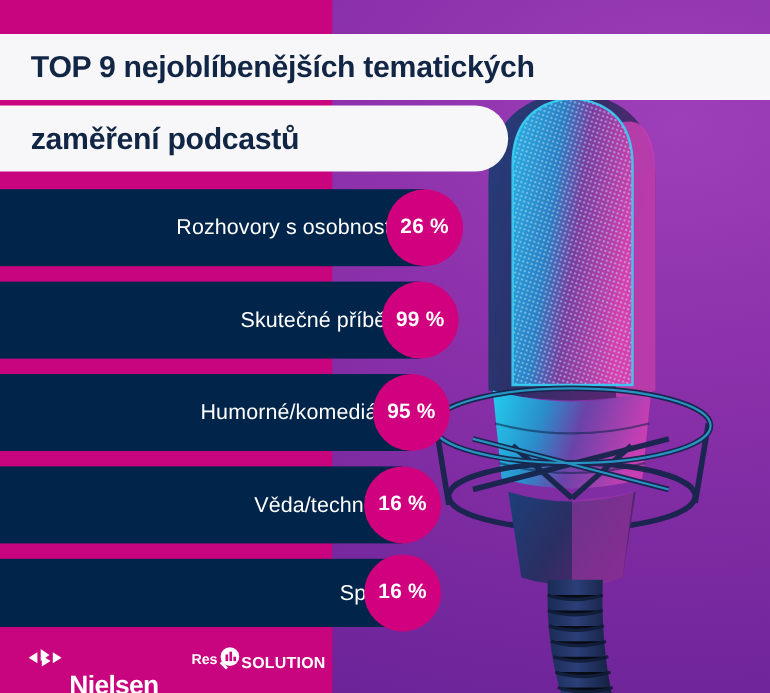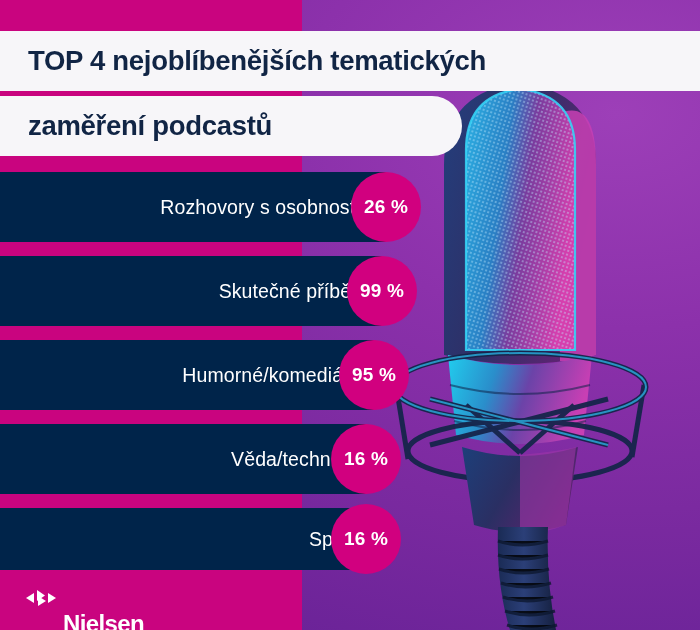--- a/index.html
+++ b/index.html
@@ -170,21 +170,21 @@
         </g>
       </g>
 
       <circle cx="96" cy="72" r="0" fill="#d1007f"></circle>
     </svg>
   </div>
 
   <div style="position:absolute;left:286px;top:150px;width:0;height:0;"></div>
 
   <div class="title-pill title-pill-1">
-    <span>TOP 4 nejoblíbenějších tematických</span>
+    <span>TOP 9 nejoblíbenějších tematických</span>
   </div>
   <div class="title-pill title-pill-2">
     <span>zaměření podcastů</span>
   </div>
 
   <div class="rows" id="rows-container">
       <div class="row" style="top: 172px; height: 70px; width: 700px;">
         <div class="bar" style="width: 386px;">
           <span class="bar-label">Rozhovory s osobnostmi</span>
         </div>
@@ -235,16 +235,29 @@
           <polygon points="0,9 8,4 8,14" fill="#ffffff"></polygon>
           <polygon points="11,1 19,6.5 11,12" fill="#ffffff"></polygon>
           <polygon points="13,17 21,11.5 13,6.5" fill="#ffffff" opacity="0"></polygon>
           <polygon points="12,17 20,12 12,7" fill="#ffffff"></polygon>
           <polygon points="30,9 22,4 22,14" fill="#ffffff"></polygon>
         </svg>
       </span>
       <span class="nielsen-word">Nielsen</span>
     </div>
 
+    <div class="res-logo">
+      <span class="res-word">Res</span>
+      <span class="res-glass">
+        <svg width="22" height="26" viewBox="0 0 22 26">
+          <circle cx="12" cy="10" r="8.5" fill="#ffffff"></circle>
+          <rect x="8" y="8" width="2.4" height="6" fill="#c9047f"></rect>
+          <rect x="11.6" y="5.4" width="2.4" height="8.6" fill="#c9047f"></rect>
+          <rect x="15.2" y="10" width="2.4" height="4" fill="#c9047f"></rect>
+          <rect x="2.5" y="16.5" width="8" height="2.6" fill="#ffffff" transform="rotate(45 6.5 17.8)"></rect>
+        </svg>
+      </span>
+      <span class="sol-word">SOLUTION</span>
+    </div>
 
   </div>
 
 </div>
 
 </body></html>

